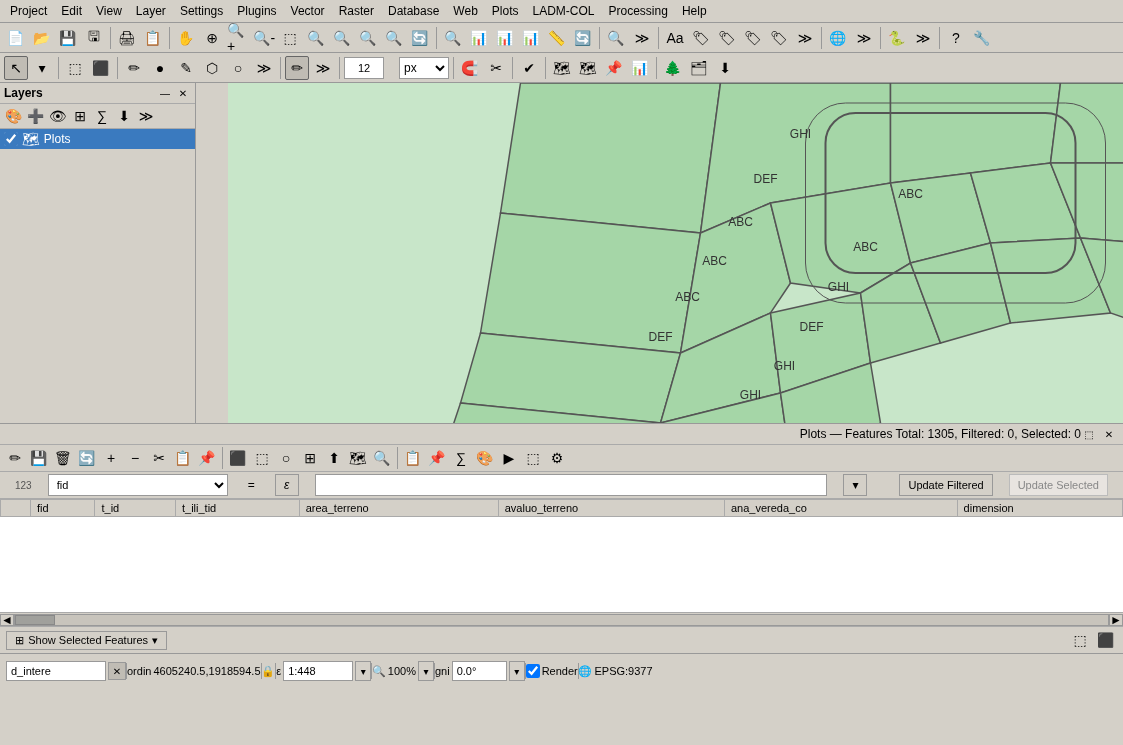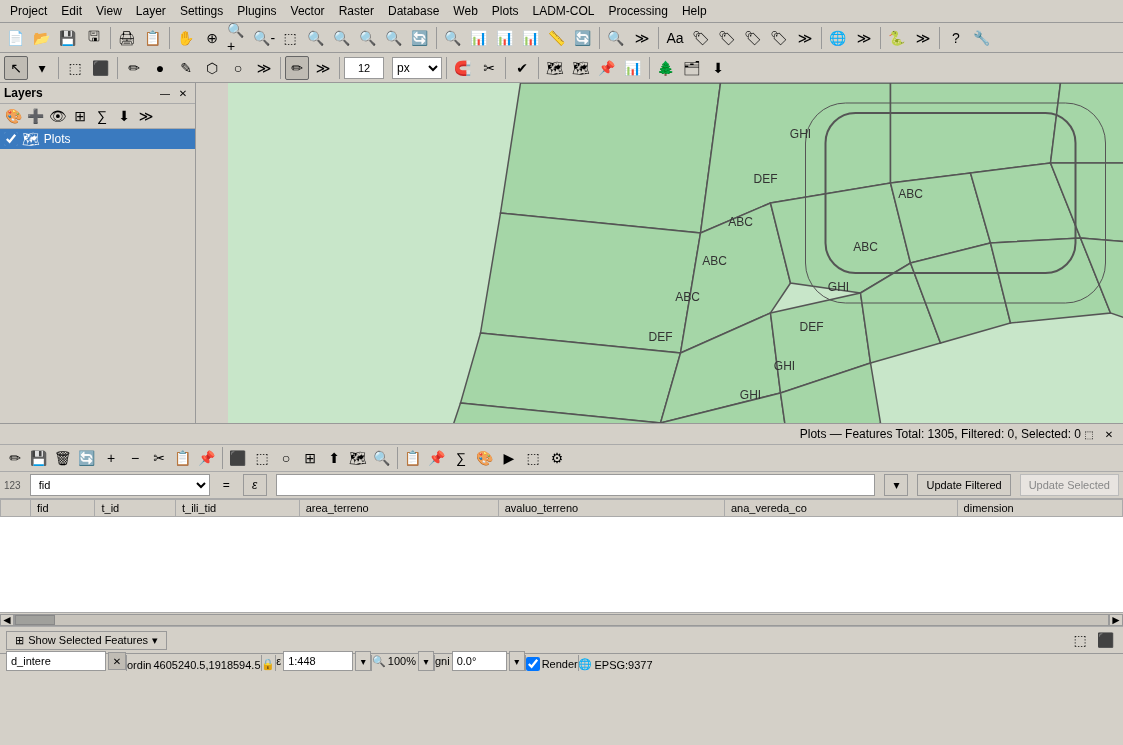--- a/index.html
+++ b/index.html
@@ -135,22 +135,22 @@
       display: flex;
       align-items: center;
       padding: 2px 4px;
       gap: 2px;
       border-bottom: 1px solid #aaa;
       background: #d4d0c8;
     }
     .attr-filter-row {
       display: flex;
       align-items: center;
-      padding: 2px 4px;
-      gap: 9px;
+      padding: 2px 15px;
+      gap: 16px;
       border-bottom: 1px solid #aaa;
       background: #d4d0c8;
     }
     .attr-filter-select {
       height: 22px;
       font-size: 11px;
       background: white;
       border: 1px solid #999;
       padding: 1px 4px;
       width: 180px;
@@ -171,20 +171,21 @@
       font-style: italic;
       cursor: pointer;
     }
     .btn-update-filtered {
       height: 22px;
       background: #d4d0c8;
       border: 1px solid #999;
       padding: 0 8px;
       cursor: pointer;
       font-size: 11px;
+      margin-left: 16px;
     }
     .btn-update-selected {
       height: 22px;
       background: #e8e4e0;
       border: 1px solid #bbb;
       padding: 0 8px;
       cursor: pointer;
       font-size: 11px;
       color: #888;
     }
@@ -226,21 +227,21 @@
       cursor: pointer;
       font-size: 11px;
     }
     .attr-table-footer-right {
       display: flex; gap: 4px;
     }
 
     
     .status-bar {
       display: flex;
-      align-items: flex-end;
+      align-items: center;
       background: #d4d0c8;
       border-top: 1px solid #999;
       padding: 17px 6px;
       font-size: 11px;
       height: 28px;
     }
     .status-search {
       display: flex;
       align-items: center;
       gap: 2px;
@@ -378,21 +379,21 @@
   <div class="toolbar-btn">●</div>
   <div class="toolbar-btn">✎</div>
   <div class="toolbar-btn">⬡</div>
   <div class="toolbar-btn">○</div>
   <div class="toolbar-btn">≫</div>
   <div class="toolbar-separator"></div>
   <div class="toolbar-btn toolbar-btn-active">✏</div>
   <div class="toolbar-btn">≫</div>
   <div class="toolbar-separator"></div>
 
-  <div class="toolbar-digitize" style="display:flex;align-items:center;gap:8px;">
+  <div class="toolbar-digitize" style="display:flex;align-items:center;gap:15px;">
     <input class="font-size-box" value="12" type="text" style="width: 40px; height: 22px; border: 1px solid rgb(153, 153, 153); text-align: center; font-size: 11px;">
     <select class="unit-select" style="width:50px;height:22px;border:1px solid #999;font-size:12px;background:white;">
       <option>px</option>
     </select>
   </div>
   <div class="toolbar-separator"></div>
   <div class="toolbar-btn">🧲</div>
   <div class="toolbar-btn">✂</div>
   <div class="toolbar-separator"></div>
   <div class="toolbar-btn">✔</div>

